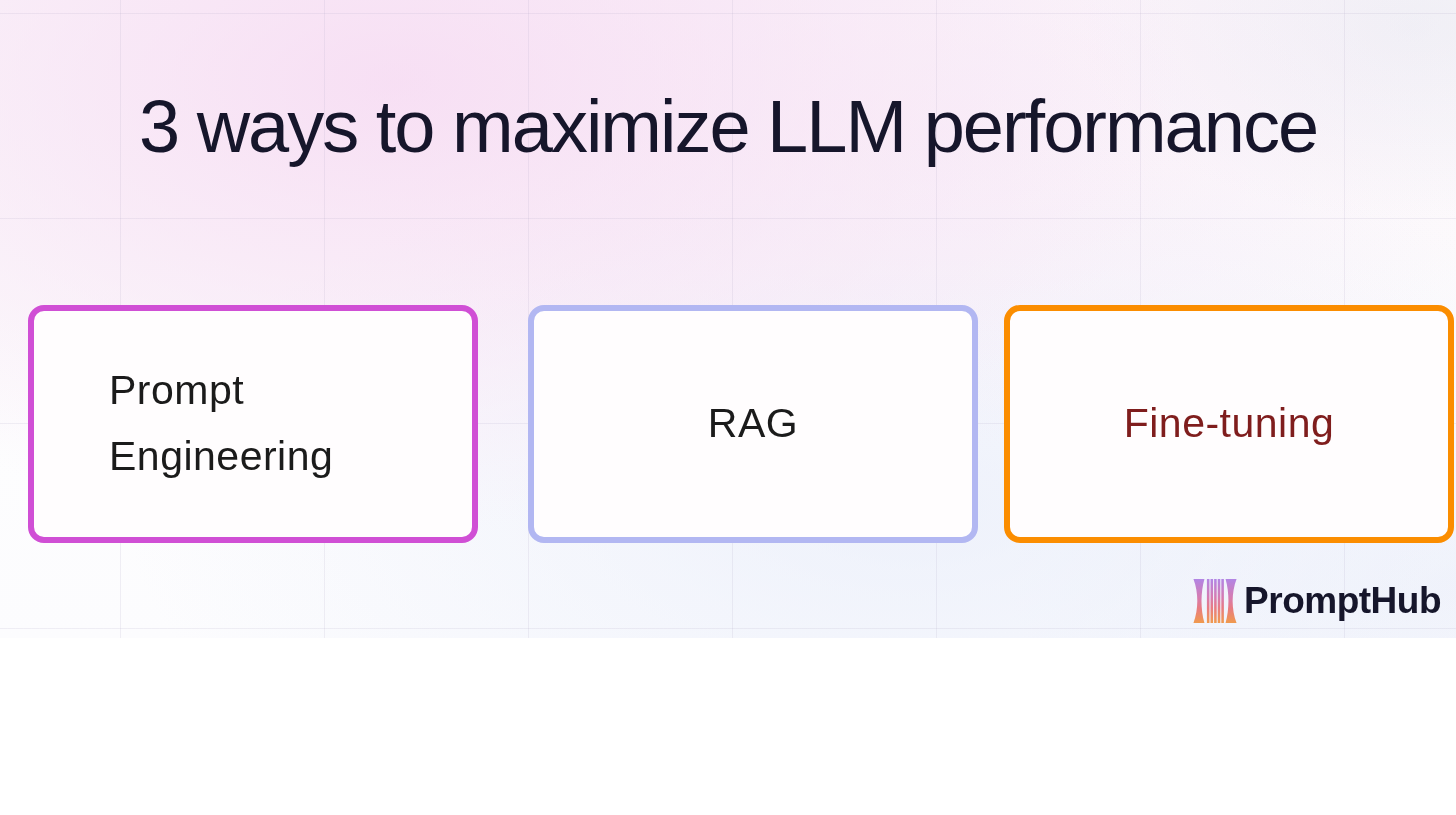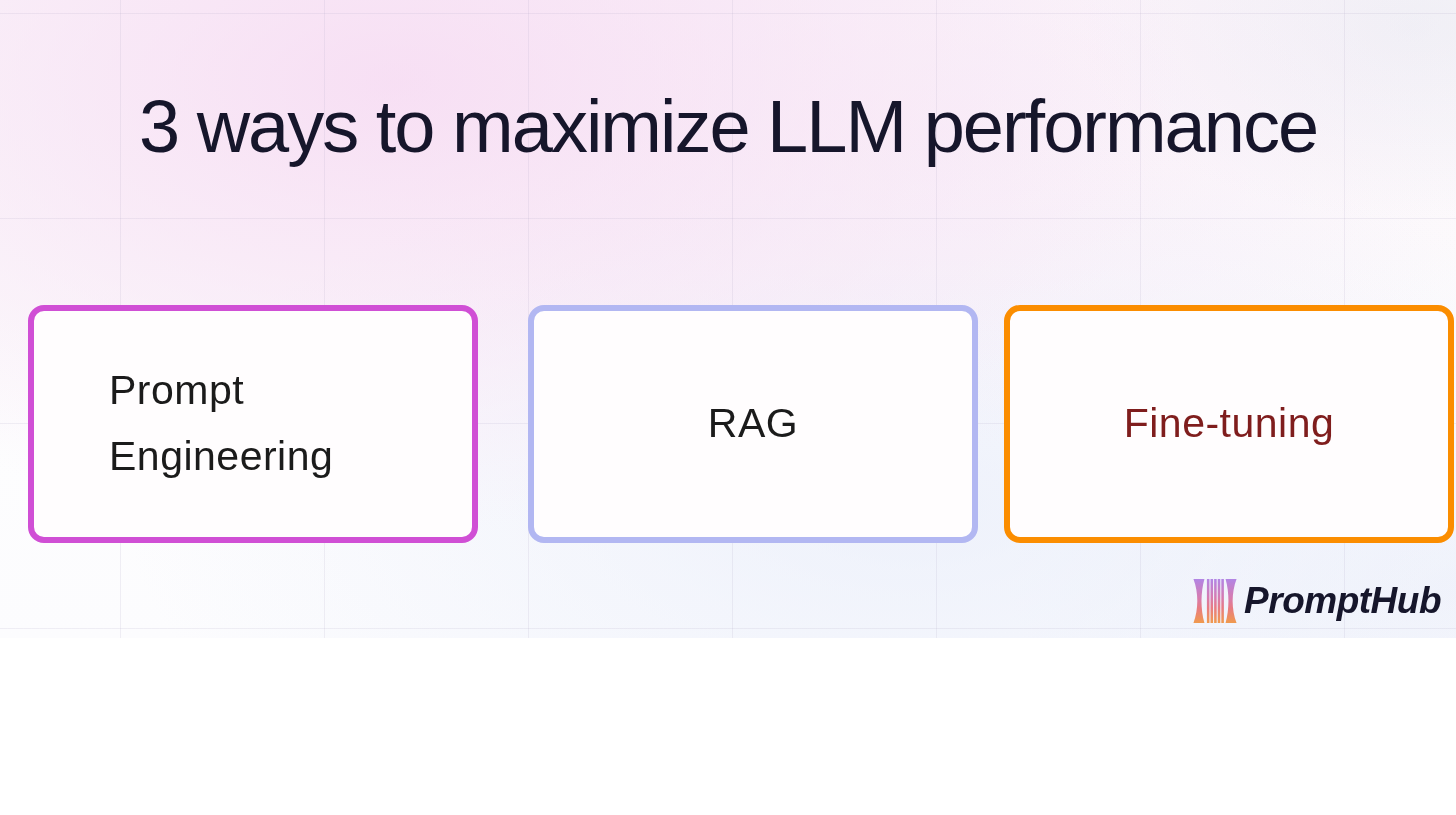--- a/index.html
+++ b/index.html
@@ -129,16 +129,16 @@
         </linearGradient>
       </defs>
       <path fill="url(#phGrad)" d="M0.5,0 L13,0 C8.6,16 8.6,34 13,50 L0.5,50 C6.4,34 6.4,16 0.5,0 Z"></path>
       <rect x="15.8" y="0" width="2.9" height="50" fill="url(#phGrad)"></rect>
       <rect x="19.9" y="0" width="2.9" height="50" fill="url(#phGrad)"></rect>
       <rect x="24.0" y="0" width="2.9" height="50" fill="url(#phGrad)"></rect>
       <rect x="28.1" y="0" width="2.9" height="50" fill="url(#phGrad)"></rect>
       <rect x="32.2" y="0" width="2.9" height="50" fill="url(#phGrad)"></rect>
       <path fill="url(#phGrad)" d="M49.5,0 L37,0 C41.4,16 41.4,34 37,50 L49.5,50 C43.6,34 43.6,16 49.5,0 Z"></path>
     </svg>
-    <span class="logo-text" style="color: rgb(22, 22, 43); font-style: italic;">PromptHub</span>
+    <span class="logo-text" style="color: rgb(22, 22, 43);">PromptHub</span>
   </div>
 
 </div>
 
 </body></html>

